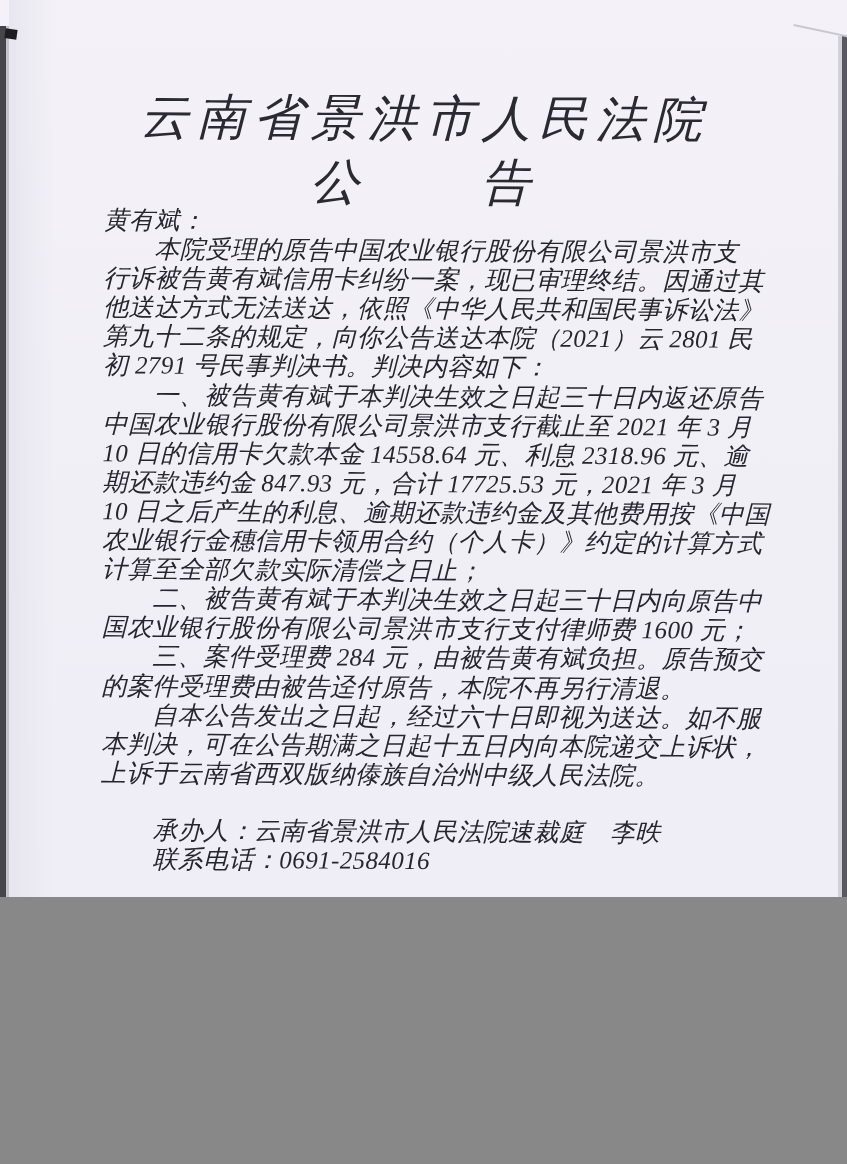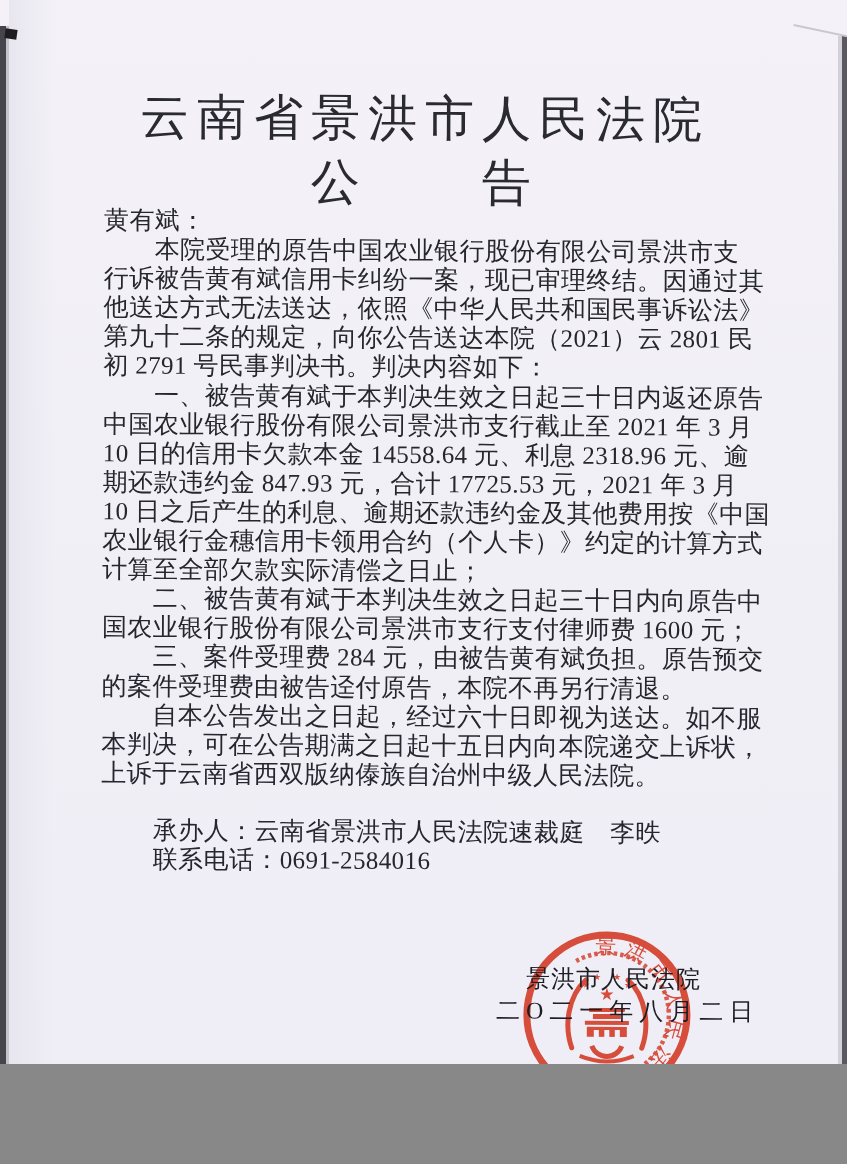--- a/index.html
+++ b/index.html
@@ -1,20 +1,21 @@
 <!DOCTYPE html>
 <html><head>
 <meta charset="utf-8">
 <style>
   html,body{margin:0;padding:0;background:#888;}
   #page{
-    position:relative;width:847px;height:1064px;overflow:hidden;
+    position:relative;width:847px;height:897px;overflow:hidden;
     background:linear-gradient(180deg,#f4f2f8 0%,#f1eff6 55%,#efedf5 100%);
     font-family:"Liberation Serif","DejaVu Serif",serif;
     color:#22222b;
+    font-style:italic;
   }
   .content{position:absolute;inset:0;transform:rotate(0.3deg);transform-origin:50% 40%;}
   .doc-title{
     position:absolute;left:0;width:100%;text-align:center;
     font-size:49px;letter-spacing:8px;color:#2a2a32;white-space:pre;
   }
   #title-line1{top:86px;}
   #title-line2{top:150px;}
   .body-block{
     position:absolute;left:103px;top:207px;width:655px;

